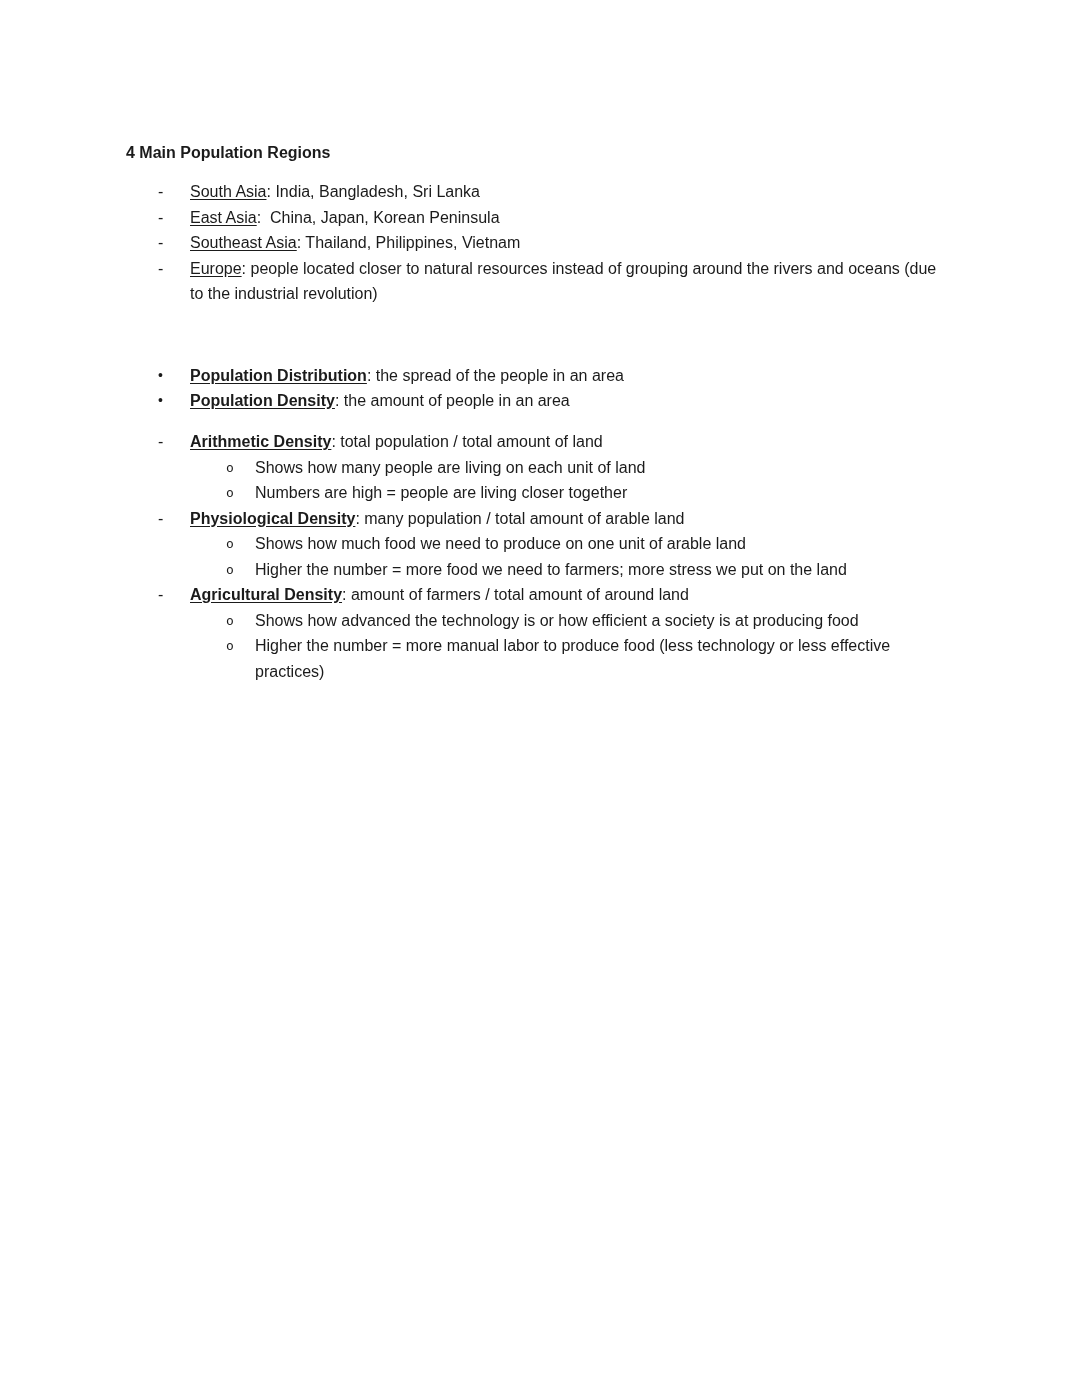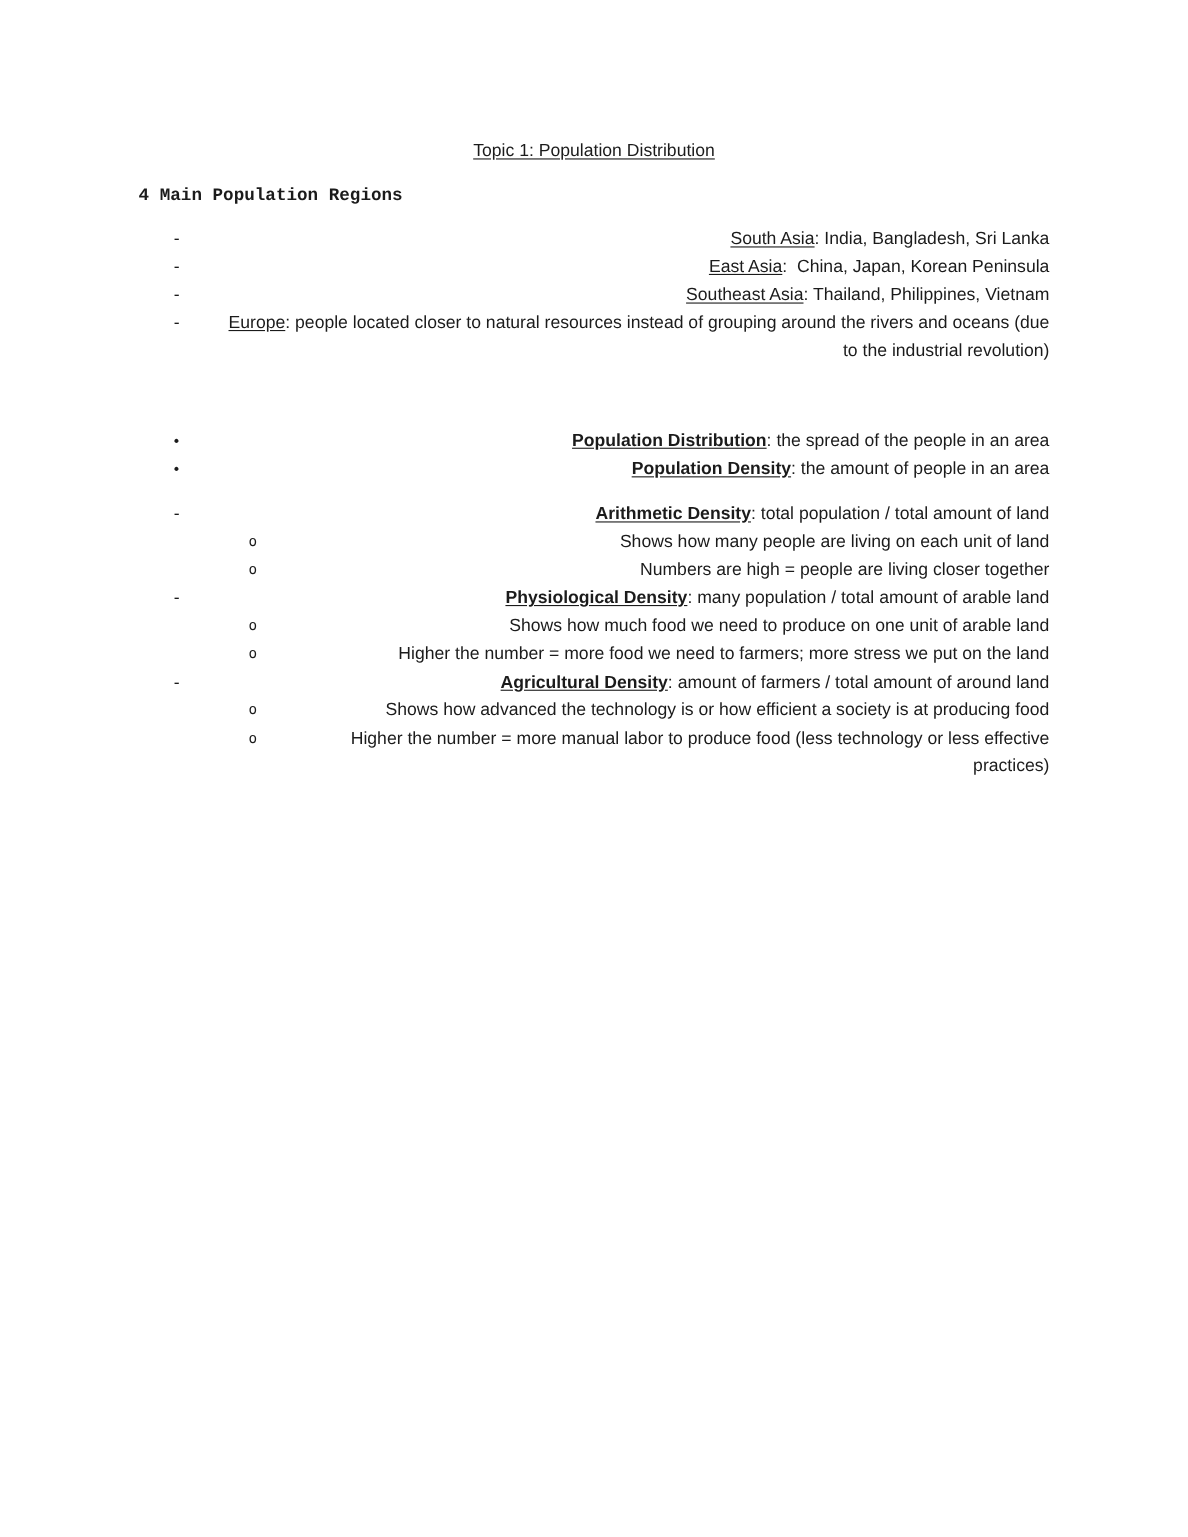--- a/index.html
+++ b/index.html
@@ -18,48 +18,47 @@
     overflow: hidden;
   }
   .doc-title {
     font-size: 16px;
     font-weight: 400;
     text-align: center;
   }
   .u { text-decoration: underline; text-underline-offset: 2px; }
   .b { font-weight: 700; }
   h2 { font-size: 16px; font-weight: 700; line-height: 25.5px; }
-  .h-left  { margin-top: 15px; font-family: Liberation Mono, monospace; }
+  .h-left  { margin-top: 15px; }
   .h-center { margin-top: 14px; text-align: center; }
   .list { list-style: none; }
   .list-regions   { margin-top: 13.5px; }
   .list-defs      { margin-top: 56px; }
   .list-densities { margin-top: 15.5px; }
   .li { display: flex; margin-left: 32px; }
   .li .marker {
     flex: 0 0 32px;
     width: 32px;
     text-align: left;
   }
   .li .marker.bullet { font-size: 14px; }
   .li.sub { margin-left: 100px; }
   .li.sub .marker {
     flex: 0 0 29px;
     width: 29px;
     font-family: "DejaVu Sans Mono", monospace;
     font-size: 13px;
   }
-  .text { white-space: pre-wrap; flex: 1 1 auto; text-align: right; }
+  .text { white-space: pre-wrap; flex: 1 1 auto; }
 </style>
 </head>
 <body>
 
 <div class="page">
 
-  <h1 class="doc-title"><span class="u">Topic 1: Population Distribution</span></h1>
 
   <h2 class="h-left">4 Main Population Regions</h2>
 
   <div class="list list-regions">
     <div class="li">
       <span class="marker">-</span>
       <p class="text"><span class="u">South Asia</span><span>: India, Bangladesh, Sri Lanka</span></p>
     </div>
     <div class="li">
       <span class="marker">-</span>

